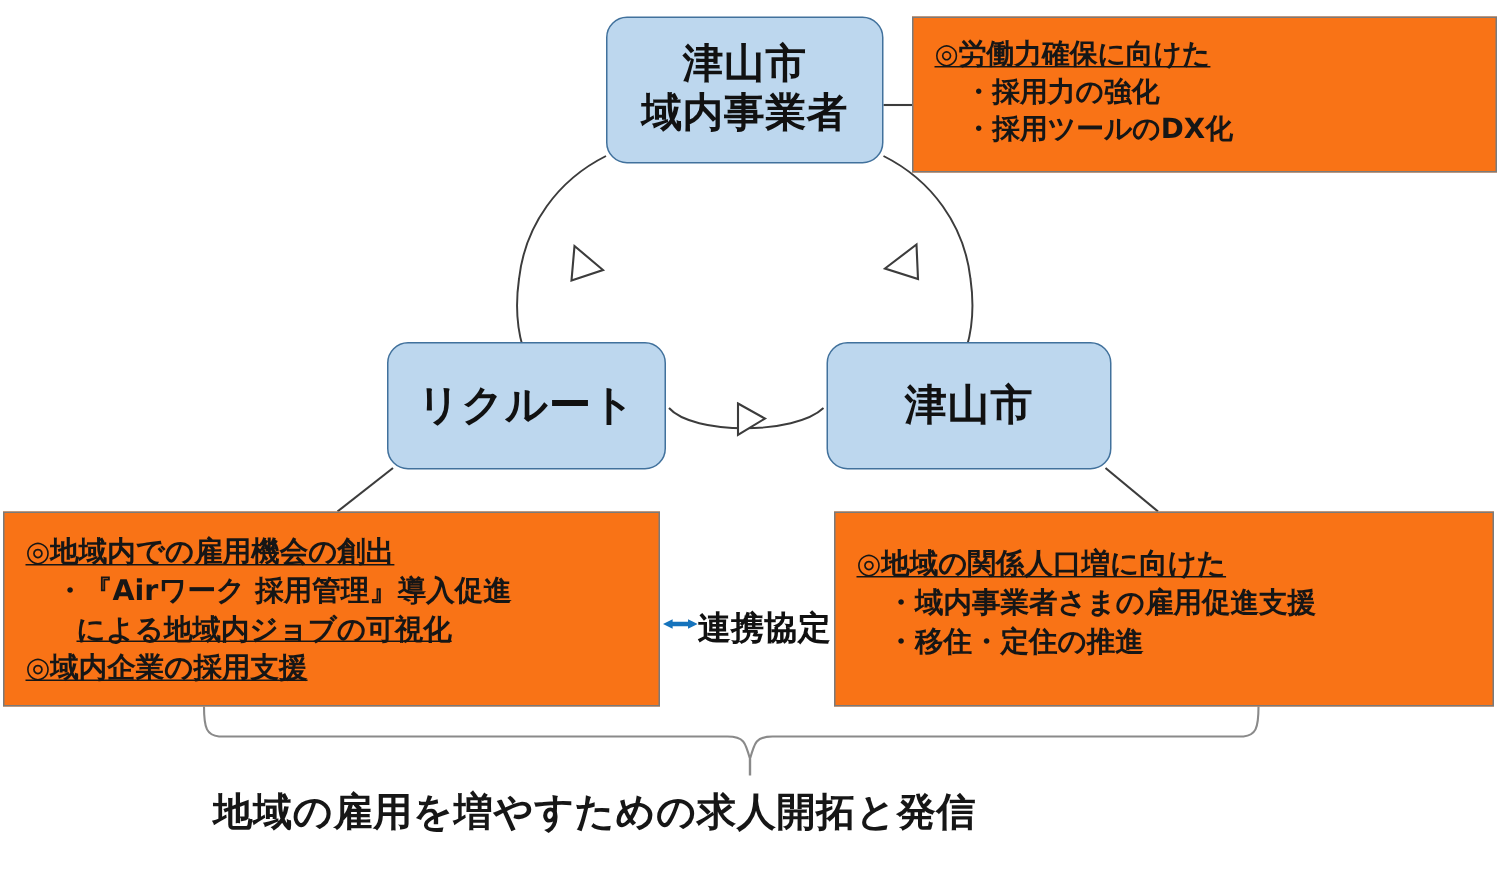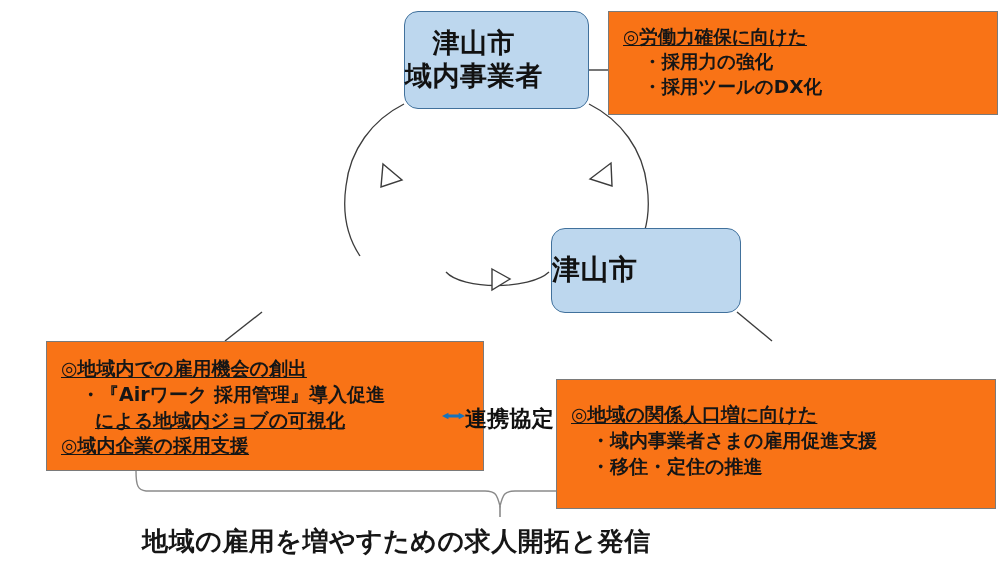--- a/index.html
+++ b/index.html
@@ -12,21 +12,21 @@
 
   
   #wires{position:absolute;left:0;top:0;width:1000px;height:580px;}
 
   
   .node{
     position:absolute;
     background:#BDD7EE;
     border:1.4px solid #41719C;
     border-radius:14px;
-    display:flex;align-items:center;justify-content:flex-start;
+    display:flex;align-items:center;justify-content:center;
     text-align:center;
     font-weight:700;
     color:#111;
     line-height:1.22;
     letter-spacing:.02em;
     box-sizing:border-box;
   }
   #node-company{left:404px;top:11px;width:185px;height:98px;font-size:27px;}
   #node-recruit{left:258px;top:228px;width:186px;height:85px;font-size:28px;}
   #node-city{left:551px;top:228px;width:190px;height:85px;font-size:28px;}
@@ -37,22 +37,22 @@
     background:#f97316;
     border:1.5px solid #7a7a7a;
     box-sizing:border-box;
     padding:14px 10px 10px 14px;
     font-size:19px;
     line-height:1.36;
     color:#161616;
     font-weight:600;
   }
   #detail-company{left:608px;top:11px;width:390px;height:104px;padding-top:12px;font-size:18.5px;}
-  #detail-recruit{left:2px;top:341px;width:438px;height:130px;margin-left:44px;}
-  #detail-city{left:556px;top:341px;width:440px;height:130px;padding-top:22px;margin-top:38px;}
+  #detail-recruit{left:2px;top:341px;width:438px;height:130px;}
+  #detail-city{left:556px;top:341px;width:440px;height:130px;padding-top:22px;}
 
   .hdr{ text-decoration:underline; text-underline-offset:2px; white-space:nowrap;}
   .sub{ white-space:nowrap;}
   .ind1{padding-left:20px;}
   .ind2{padding-left:34px;text-decoration:underline;}
 
   
   #pact{
     position:absolute;left:442px;top:370px;width:112px;height:92px;
     display:flex;flex-direction:row;align-items:center;justify-content:flex-start;
@@ -106,20 +106,23 @@
     </g>
   </svg>
 
   <div class="node" id="node-company">
     <div>
       <span>津山市</span><br>
       <span>域内事業者</span>
     </div>
   </div>
 
+  <div class="node" id="node-recruit">
+    <span>リクルート</span>
+  </div>
 
   <div class="node" id="node-city">
     <span>津山市</span>
   </div>
 
   <div class="detail" id="detail-company">
     <div class="hdr">◎労働力確保に向けた</div>
     <div class="sub ind1">・採用力の強化</div>
     <div class="sub ind1">・採用ツールのDX化</div>
   </div>

